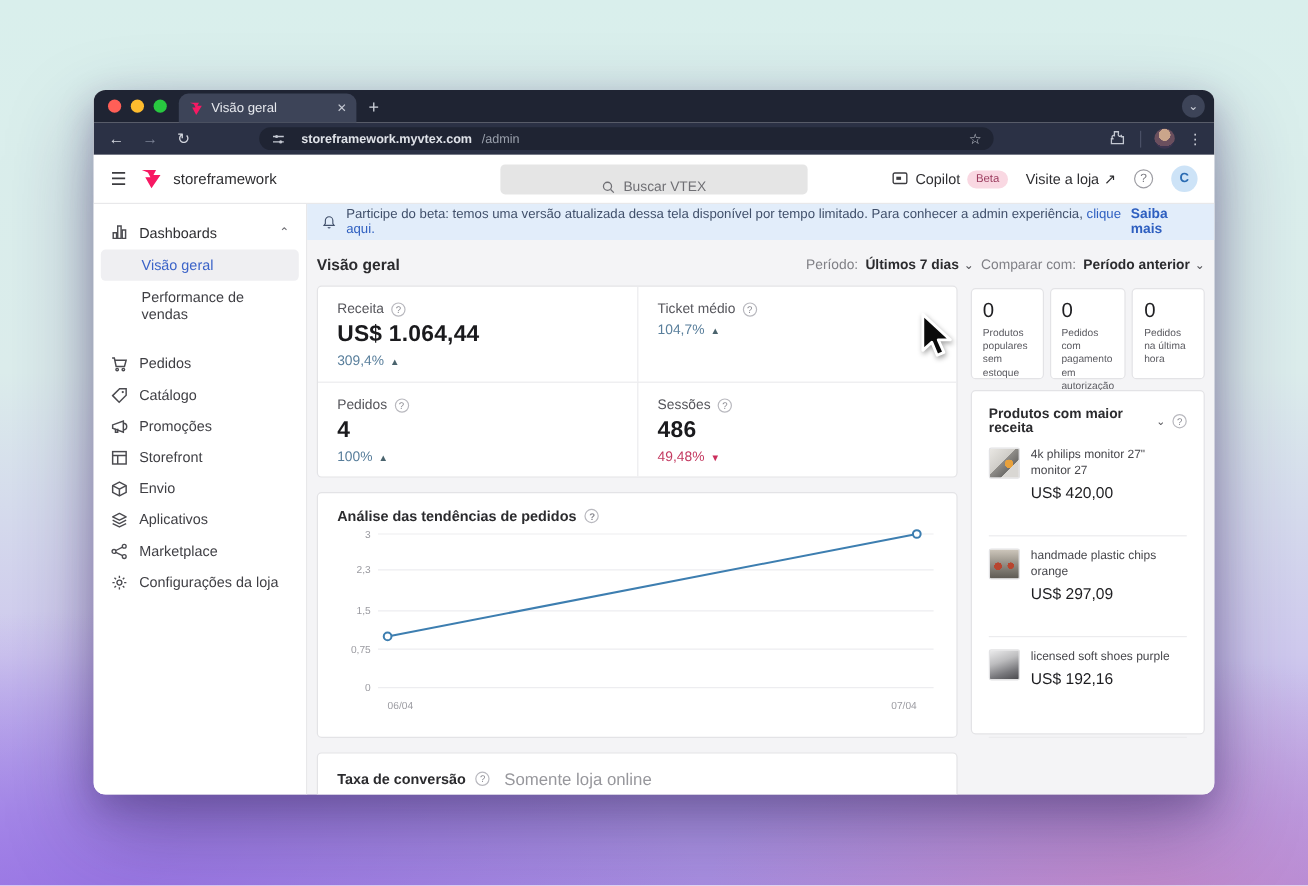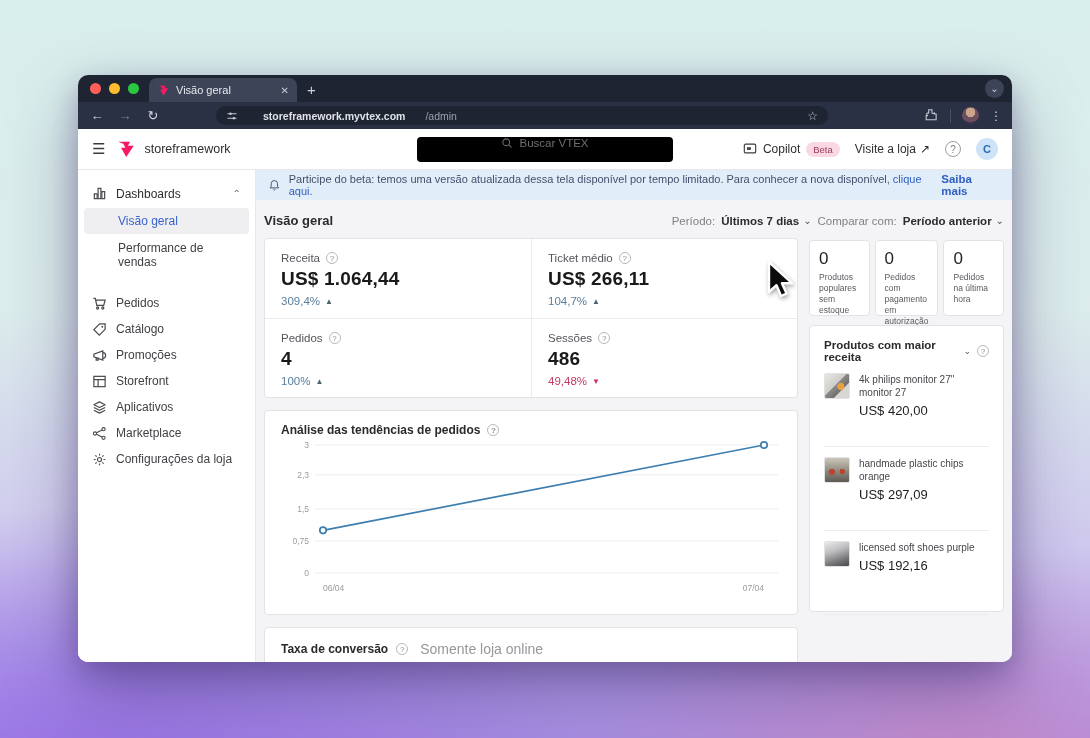--- a/index.html
+++ b/index.html
@@ -30,37 +30,37 @@
   .tab .title{ flex:1; white-space:nowrap; overflow:hidden; }
   .tab .close{ color:#c6cad4; font-size:10px; cursor:default; }
   .newtab{ color:#cdd1da; font-size:15px; margin:0 0 4px 10px; }
   .strip-chevron{ position:absolute; right:8px; top:4px; width:19px; height:19px; border-radius:50%;
         background:#3d4458; color:#cdd1da; font-size:10px; display:flex; align-items:center; justify-content:center; }
 
   .toolbar{ height:27px; background:#2b3145; display:flex; align-items:center; padding:0 10px; gap:10px; flex:0 0 auto; }
   .navbtn{ color:#d3d6de; font-size:13px; width:18px; text-align:center; }
   .navbtn.dim{ color:#7c8295; }
   .urlbar{ margin-left:44px; height:19px; width:612px; background:#1f2433; border-radius:10px;
-        display:flex; align-items:center; padding:0 10px; gap:25px; }
+        display:flex; align-items:center; padding:0 10px; gap:13px; }
   .urlbar .host{ color:#dfe2e8; font-size:10.5px; font-weight:bold; }
   .urlbar .path{ color:#9aa0ac; font-size:10.5px; margin-left:-5px; }
   .urlbar .star{ margin-left:auto; color:#c3c7d1; font-size:12px; }
   .tb-right{ display:flex; align-items:center; gap:11px; margin-left:auto; }
   .divider-v{ width:1px; height:14px; background:#4a5066; }
   .tb-avatar{ width:17px; height:17px; border-radius:50%;
         background: radial-gradient(circle at 50% 32%, #caa58b 0 34%, #6b4f5e 35% 66%, #3c3450 67%); }
   .kebab{ color:#d3d6de; font-size:12px; }
 
   
   .admin-header{ height:41px; background:#fff; border-bottom:1px solid #e8e8ea; display:flex; align-items:center;
         padding:0 14px; position:relative; flex:0 0 auto; }
   .hamburger{ font-size:15px; color:#3c3c40; margin-right:12px; }
   .store-name{ font-size:12.5px; color:#2e2e31; margin-left:9px; }
   .admin-search{ position:absolute; left:50%; transform:translateX(-50%); width:256px; height:25px;
-        background:#000000; border-radius:4px; display:flex; align-items:flex-start; justify-content:center;
+        background:#e5e5e5; border-radius:4px; display:flex; align-items:flex-end; justify-content:center;
         gap:6px; color:#6f6f74; font-size:11.5px; }
   .header-right{ margin-left:auto; display:flex; align-items:center; gap:15px; }
   .copilot{ display:flex; align-items:center; gap:6px; font-size:12px; color:#2e2e31; }
   .beta-pill{ background:#f9d8e2; color:#9b3b5e; font-size:9.5px; padding:2px 7px; border-radius:9px; }
   .visit{ display:flex; align-items:center; gap:4px; font-size:12px; color:#2e2e31; }
   .help-circ{ width:16px; height:16px; border-radius:50%; border:1.2px solid #9d9da3; color:#7c7c83;
         font-size:10px; display:flex; align-items:center; justify-content:center; }
   .hdr-avatar{ width:22px; height:22px; border-radius:50%; background:#cde3f7; color:#2b6cb3;
         font-size:11px; font-weight:bold; display:flex; align-items:center; justify-content:center; }
 
@@ -275,20 +275,30 @@
             <g stroke="#4b4b50" stroke-width="1.3" fill="none">
               <rect x="2" y="2.5" width="12" height="11"></rect>
                 <line x1="2" y1="6" x2="14" y2="6"></line>
                 <line x1="6.5" y1="6" x2="6.5" y2="13.5"></line>
             </g>
           </svg>
           <span>Storefront</span>
         </div>
         <div class="sb-item">
           <svg width="15" height="15" viewBox="0 0 16 16">
+            <g stroke="#4b4b50" stroke-width="1.3" fill="none" stroke-linejoin="round">
+              <path d="M8 1.8 14 5v6l-6 3.2L2 11V5z"></path>
+                <path d="M2 5l6 3.2L14 5"></path>
+                <path d="M8 8.2v6"></path>
+            </g>
+          </svg>
+          <span>Envio</span>
+        </div>
+        <div class="sb-item">
+          <svg width="15" height="15" viewBox="0 0 16 16">
             <g stroke="#4b4b50" stroke-width="1.2" fill="none" stroke-linejoin="round">
               <path d="M8 2 14 5 8 8 2 5z"></path>
                 <path d="M2 8l6 3 6-3"></path>
                 <path d="M2 11l6 3 6-3"></path>
             </g>
           </svg>
           <span>Aplicativos</span>
         </div>
         <div class="sb-item">
           <svg width="15" height="15" viewBox="0 0 16 16">
@@ -313,21 +323,21 @@
         </div>
       </aside>
 
       <div class="content-col">
         <div class="banner">
           <svg width="13" height="13" viewBox="0 0 16 16">
             <path d="M8 1.8a4 4 0 0 1 4 4v3.2l1.4 2H2.6L4 9V5.8a4 4 0 0 1 4-4z" fill="none" stroke="#41506b" stroke-width="1.2"></path>
             <path d="M6.8 13a1.3 1.3 0 0 0 2.4 0" fill="none" stroke="#41506b" stroke-width="1.2"></path>
           </svg>
           <span>
-            <span>Participe do beta: temos uma versão atualizada dessa tela disponível por tempo limitado. Para conhecer a nova disponível,</span>
+            <span>Participe do beta: temos uma versão atualizada dessa tela disponível por tempo limitado. Para conhecer a admin experiência,</span>
             <span class="link">clique aqui.</span>
           </span>
           <span class="cta">Saiba mais</span>
         </div>
 
         <div class="content">
           <div class="title-row">
             <span class="page-title">Visão geral</span>
             <div class="period-ctrls">
               <span class="pc-label">Período:</span>
@@ -356,21 +366,20 @@
                   <div class="kpi-delta delta-up">
                       <span>309,4%</span>
                       <span class="tri">▲</span>
                     </div>
                 </div>
                 <div class="kpi-cell bl">
                   <div class="kpi-label">
                       <span>Ticket médio</span>
                       <span class="qmark">?</span>
                     </div>
-                  <div class="kpi-value">US$ 266,11</div>
                   <div class="kpi-delta delta-up">
                       <span>104,7%</span>
                       <span class="tri">▲</span>
                     </div>
                 </div>
                 <div class="kpi-cell bt">
                   <div class="kpi-label">
                       <span>Pedidos</span>
                       <span class="qmark">?</span>
                     </div>

